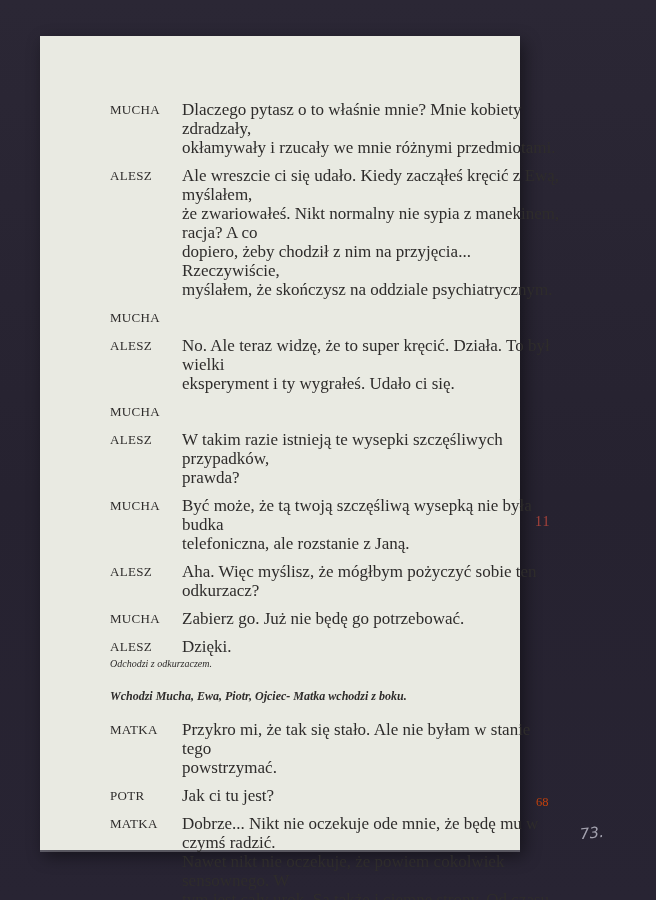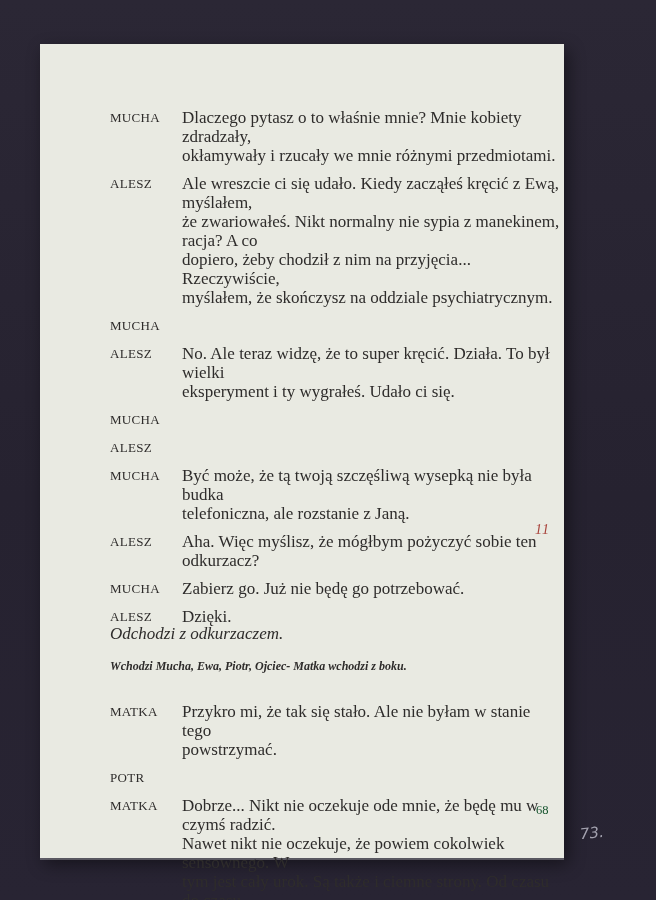--- a/index.html
+++ b/index.html
@@ -9,22 +9,22 @@
     overflow: hidden;
     font-family: "Liberation Serif", serif;
   }
   .scan-bg {
     position: relative;
     width: 656px; height: 900px;
     background: linear-gradient(180deg, #2b2735 0%, #262230 55%, #282433 100%);
   }
   .paper {
     position: absolute;
-    left: 40px; top: 44px;
-    width: 524px; height: 814px;
+    left: 40px; top: 36px;
+    width: 480px; height: 814px;
     background: #e9eae2;
     box-shadow: 0 2px 0 rgba(205,205,212,0.35), 4px 6px 16px rgba(0,0,0,0.45);
     color: #2e2c2b;
     box-sizing: border-box;
     padding: 64px 28px 0 70px;
   }
   .row {
     display: flex;
     margin: 0 0 9px 0;
   }
@@ -37,43 +37,42 @@
     white-space: pre-line;
   }
   .text {
     flex: 0 0 378px;
     font-size: 17px;
     line-height: 19px;
     white-space: pre-line;
   }
   .stage-dir {
     font-style: italic;
-    font-size: 17px;
+    font-size: 10px;
     line-height: 15px;
     margin: 0 0 18px 0;
     white-space: pre-line;
   }
   .stage-dir.bold {
     font-weight: bold;
     font-size: 12px;
-    margin-bottom: 28px;
+    margin-bottom: 16px;
   }
   .scene-number {
     position: absolute;
     left: 495px; top: 478px;
-    font-style: italic;
     font-size: 14px;
     color: #a8423a;
     letter-spacing: 1px;
   }
   .page-number {
     position: absolute;
     left: 496px; top: 759px;
     font-size: 12.5px;
-    color: #14532d;
+    color: #c2410c;
     font-family: Liberation Serif, serif;
   }
   .handwritten {
     position: absolute;
     left: 580px; top: 824px;
     font-family: "DejaVu Sans", sans-serif;
     font-style: italic;
     font-size: 15px;
     color: rgba(186,184,198,0.85);
     transform: rotate(-6deg);
@@ -108,20 +107,22 @@
       <div class="text">No. Ale teraz widzę, że to super kręcić. Działa. To był wielki
 eksperyment i ty wygrałeś. Udało ci się.</div>
     </div>
 
     <div class="row">
       <div class="speaker">MUCHA</div>
     </div>
 
     <div class="row">
       <div class="speaker">ALESZ</div>
+      <div class="text">W takim razie istnieją te wysepki szczęśliwych przypadków,
+prawda?</div>
     </div>
 
     <div class="row">
       <div class="speaker">MUCHA</div>
       <div class="text">Być może, że tą twoją szczęśliwą wysepką nie była budka
 telefoniczna, ale rozstanie z Janą.</div>
     </div>
 
     <div class="row">
       <div class="speaker">ALESZ</div>
@@ -143,20 +144,21 @@
     <div class="stage-dir bold">Wchodzi Mucha, Ewa, Piotr, Ojciec- Matka wchodzi z boku.</div>
 
     <div class="row">
       <div class="speaker">MATKA</div>
       <div class="text">Przykro mi, że tak się stało. Ale nie byłam w stanie tego
 powstrzymać.</div>
     </div>
 
     <div class="row">
       <div class="speaker">POTR</div>
+      <div class="text">Jak ci tu jest?</div>
     </div>
 
     <div class="row">
       <div class="speaker">MATKA</div>
       <div class="text">Dobrze... Nikt nie oczekuje ode mnie, że będę mu w czymś radzić.
 Nawet nikt nie oczekuje, że powiem cokolwiek sensownego. W
 tym jest cały urok. Są także i ciemne strony. Od czasu do czasu
 mam straszne depresje. Chce się mi skakać z okna, albo połykać
 tabletki nasenne. Ale takie stany miewałam i w czasach, kiedy
 byłam normalna. Cała reszta jest tu przyjemna.</div>

